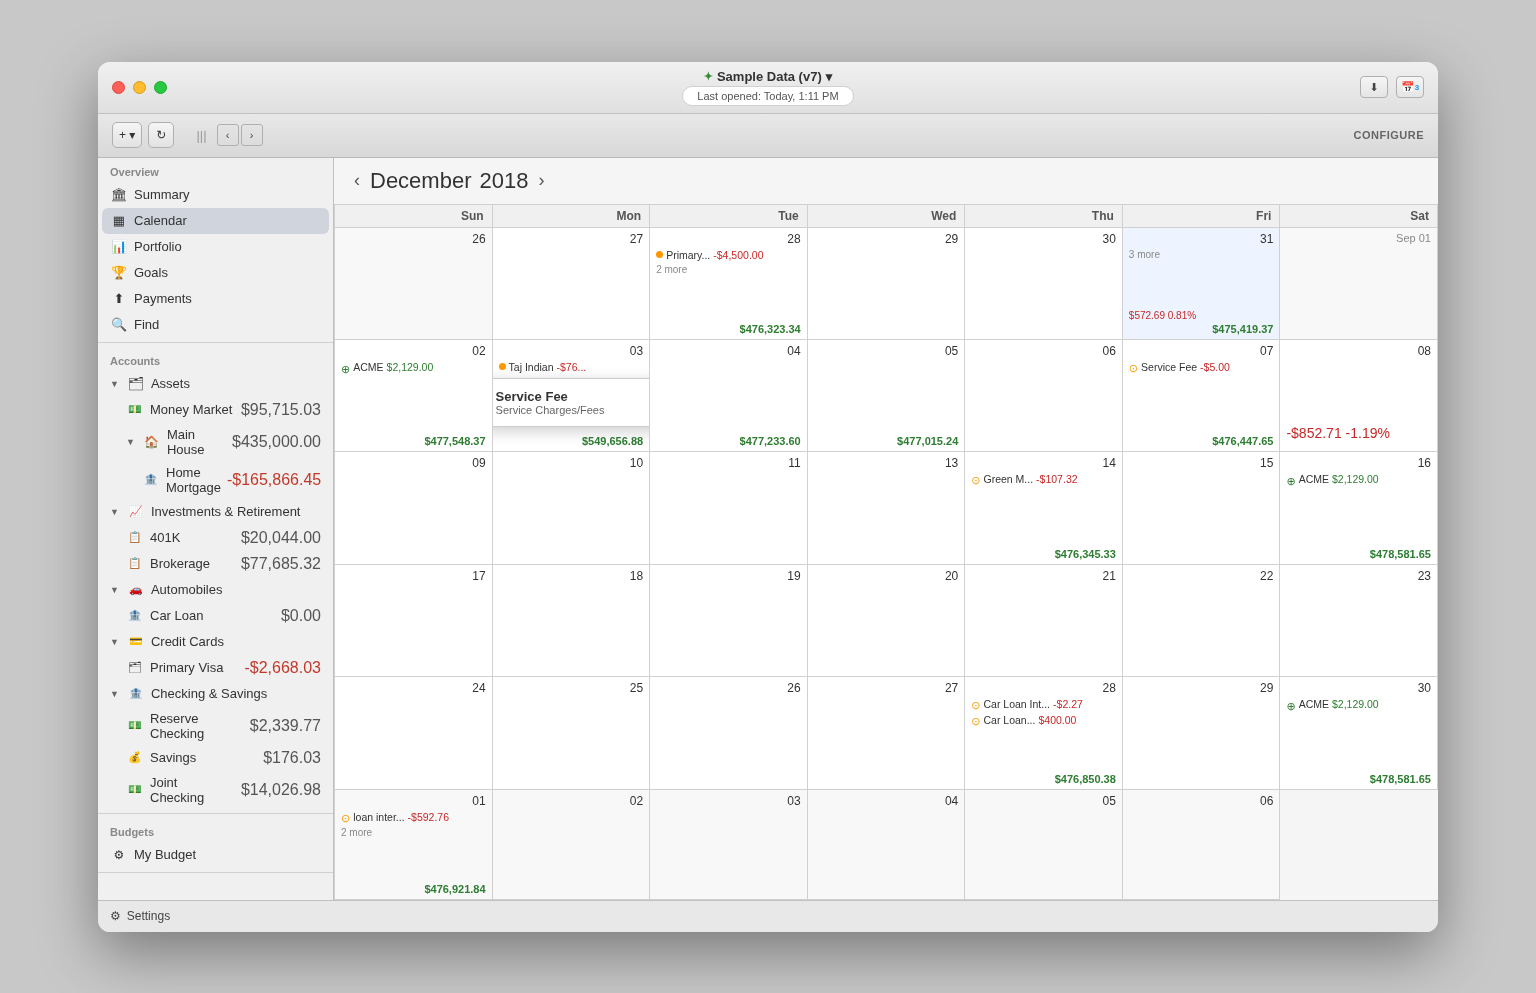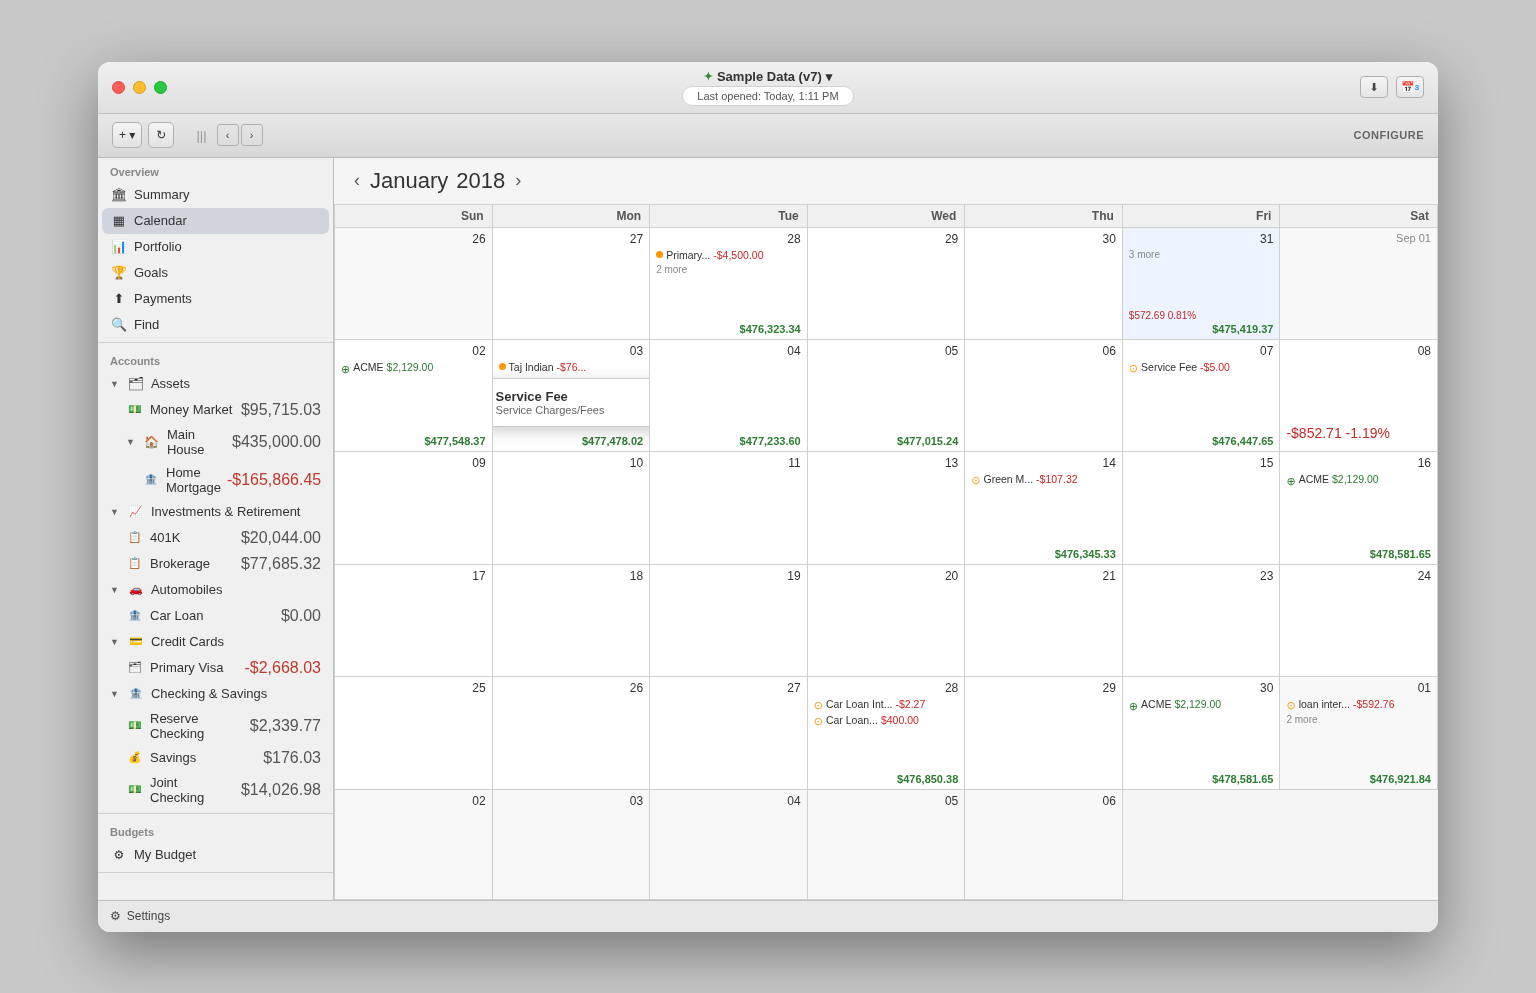--- a/index.html
+++ b/index.html
@@ -456,21 +456,21 @@
         <div class="sidebar-item-icon" style="font-size:12px">⚙</div>
         <span class="sidebar-item-label">My Budget</span>
       </div>
       <div class="divider"></div>
     </div>
 
     <div class="main">
       <div class="calendar-header-nav">
         <span class="cal-nav-arrow">‹</span>
         <div class="month-year">
-          <span class="month-name">January</span>
+          <span class="month-name">December</span>
           <span class="month-year-num">2018</span>
         </div>
         <span class="cal-nav-arrow">›</span>
       </div>
 
       <div class="cal-wrapper">
         <div class="calendar-grid">
 
           <div class="cal-col-header">Sun</div>
           <div class="cal-col-header">Mon</div>
@@ -529,21 +529,21 @@
               <span style="color:#c62828">-$76...</span>
             </div>
 
             <div style="position:absolute;top:38px;left:-10px;z-index:50;background:white;border:1px solid #ccc;border-radius:6px;box-shadow:0 4px 16px rgba(0,0,0,0.2);min-width:360px;display:flex;align-items:center;padding:10px 12px;gap:8px">
               <div style="flex:1">
                 <div style="font-size:13px;font-weight:600;color:#333">Service Fee</div>
                 <div style="font-size:11px;color:#666">Service Charges/Fees</div>
               </div>
 
             </div>
-            <div class="cal-total">$477,478.02</div>
+            <div class="cal-total">$549,656.88</div>
           </div>
           <div class="cal-cell">
             <div class="cal-date">04</div>
             <div class="cal-total">$477,233.60</div>
           </div>
           <div class="cal-cell">
             <div class="cal-date">05</div>
             <div class="cal-total">$477,015.24</div>
           </div>
           <div class="cal-cell">
@@ -604,20 +604,23 @@
             <div class="cal-date">18</div>
           </div>
           <div class="cal-cell">
             <div class="cal-date">19</div>
           </div>
           <div class="cal-cell">
             <div class="cal-date">20</div>
           </div>
           <div class="cal-cell">
             <div class="cal-date">21</div>
+          </div>
+          <div class="cal-cell">
+            <div class="cal-date">22</div>
           </div>
 
           <div class="cal-cell">
             <div class="cal-date">23</div>
           </div>
           <div class="cal-cell">
             <div class="cal-date">24</div>
           </div>
           <div class="cal-cell">
             <div class="cal-date">25</div>

